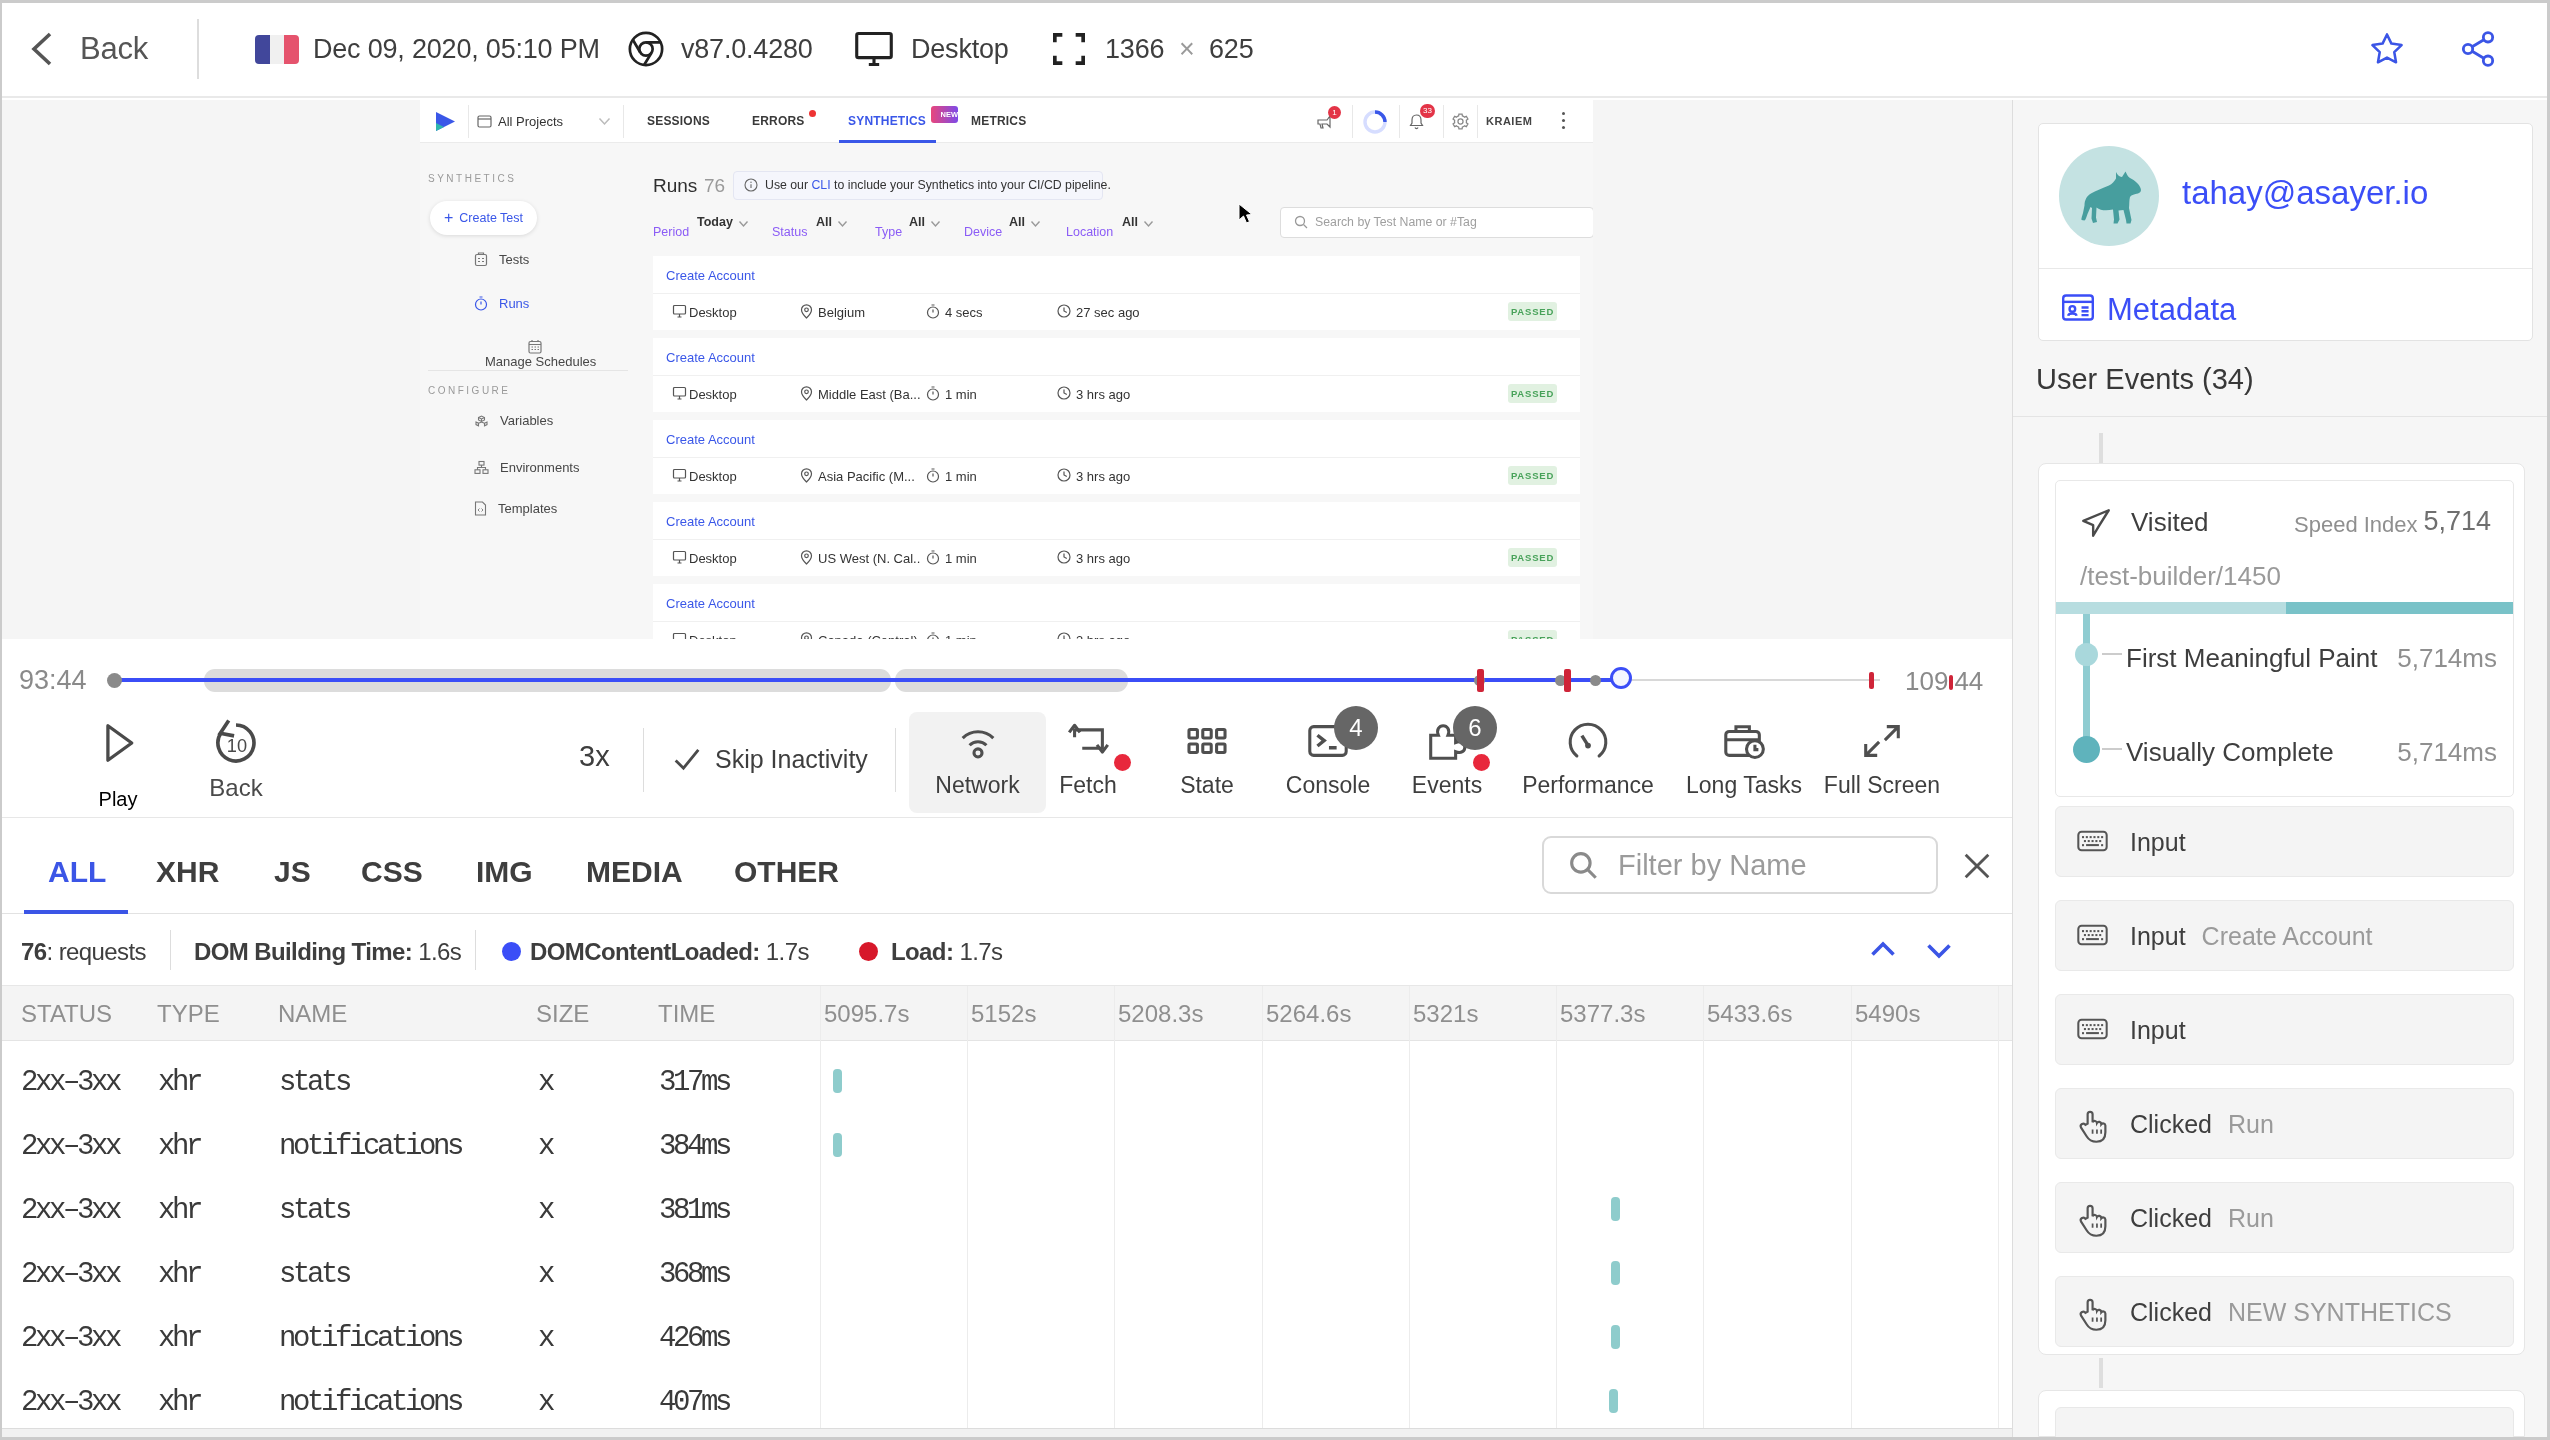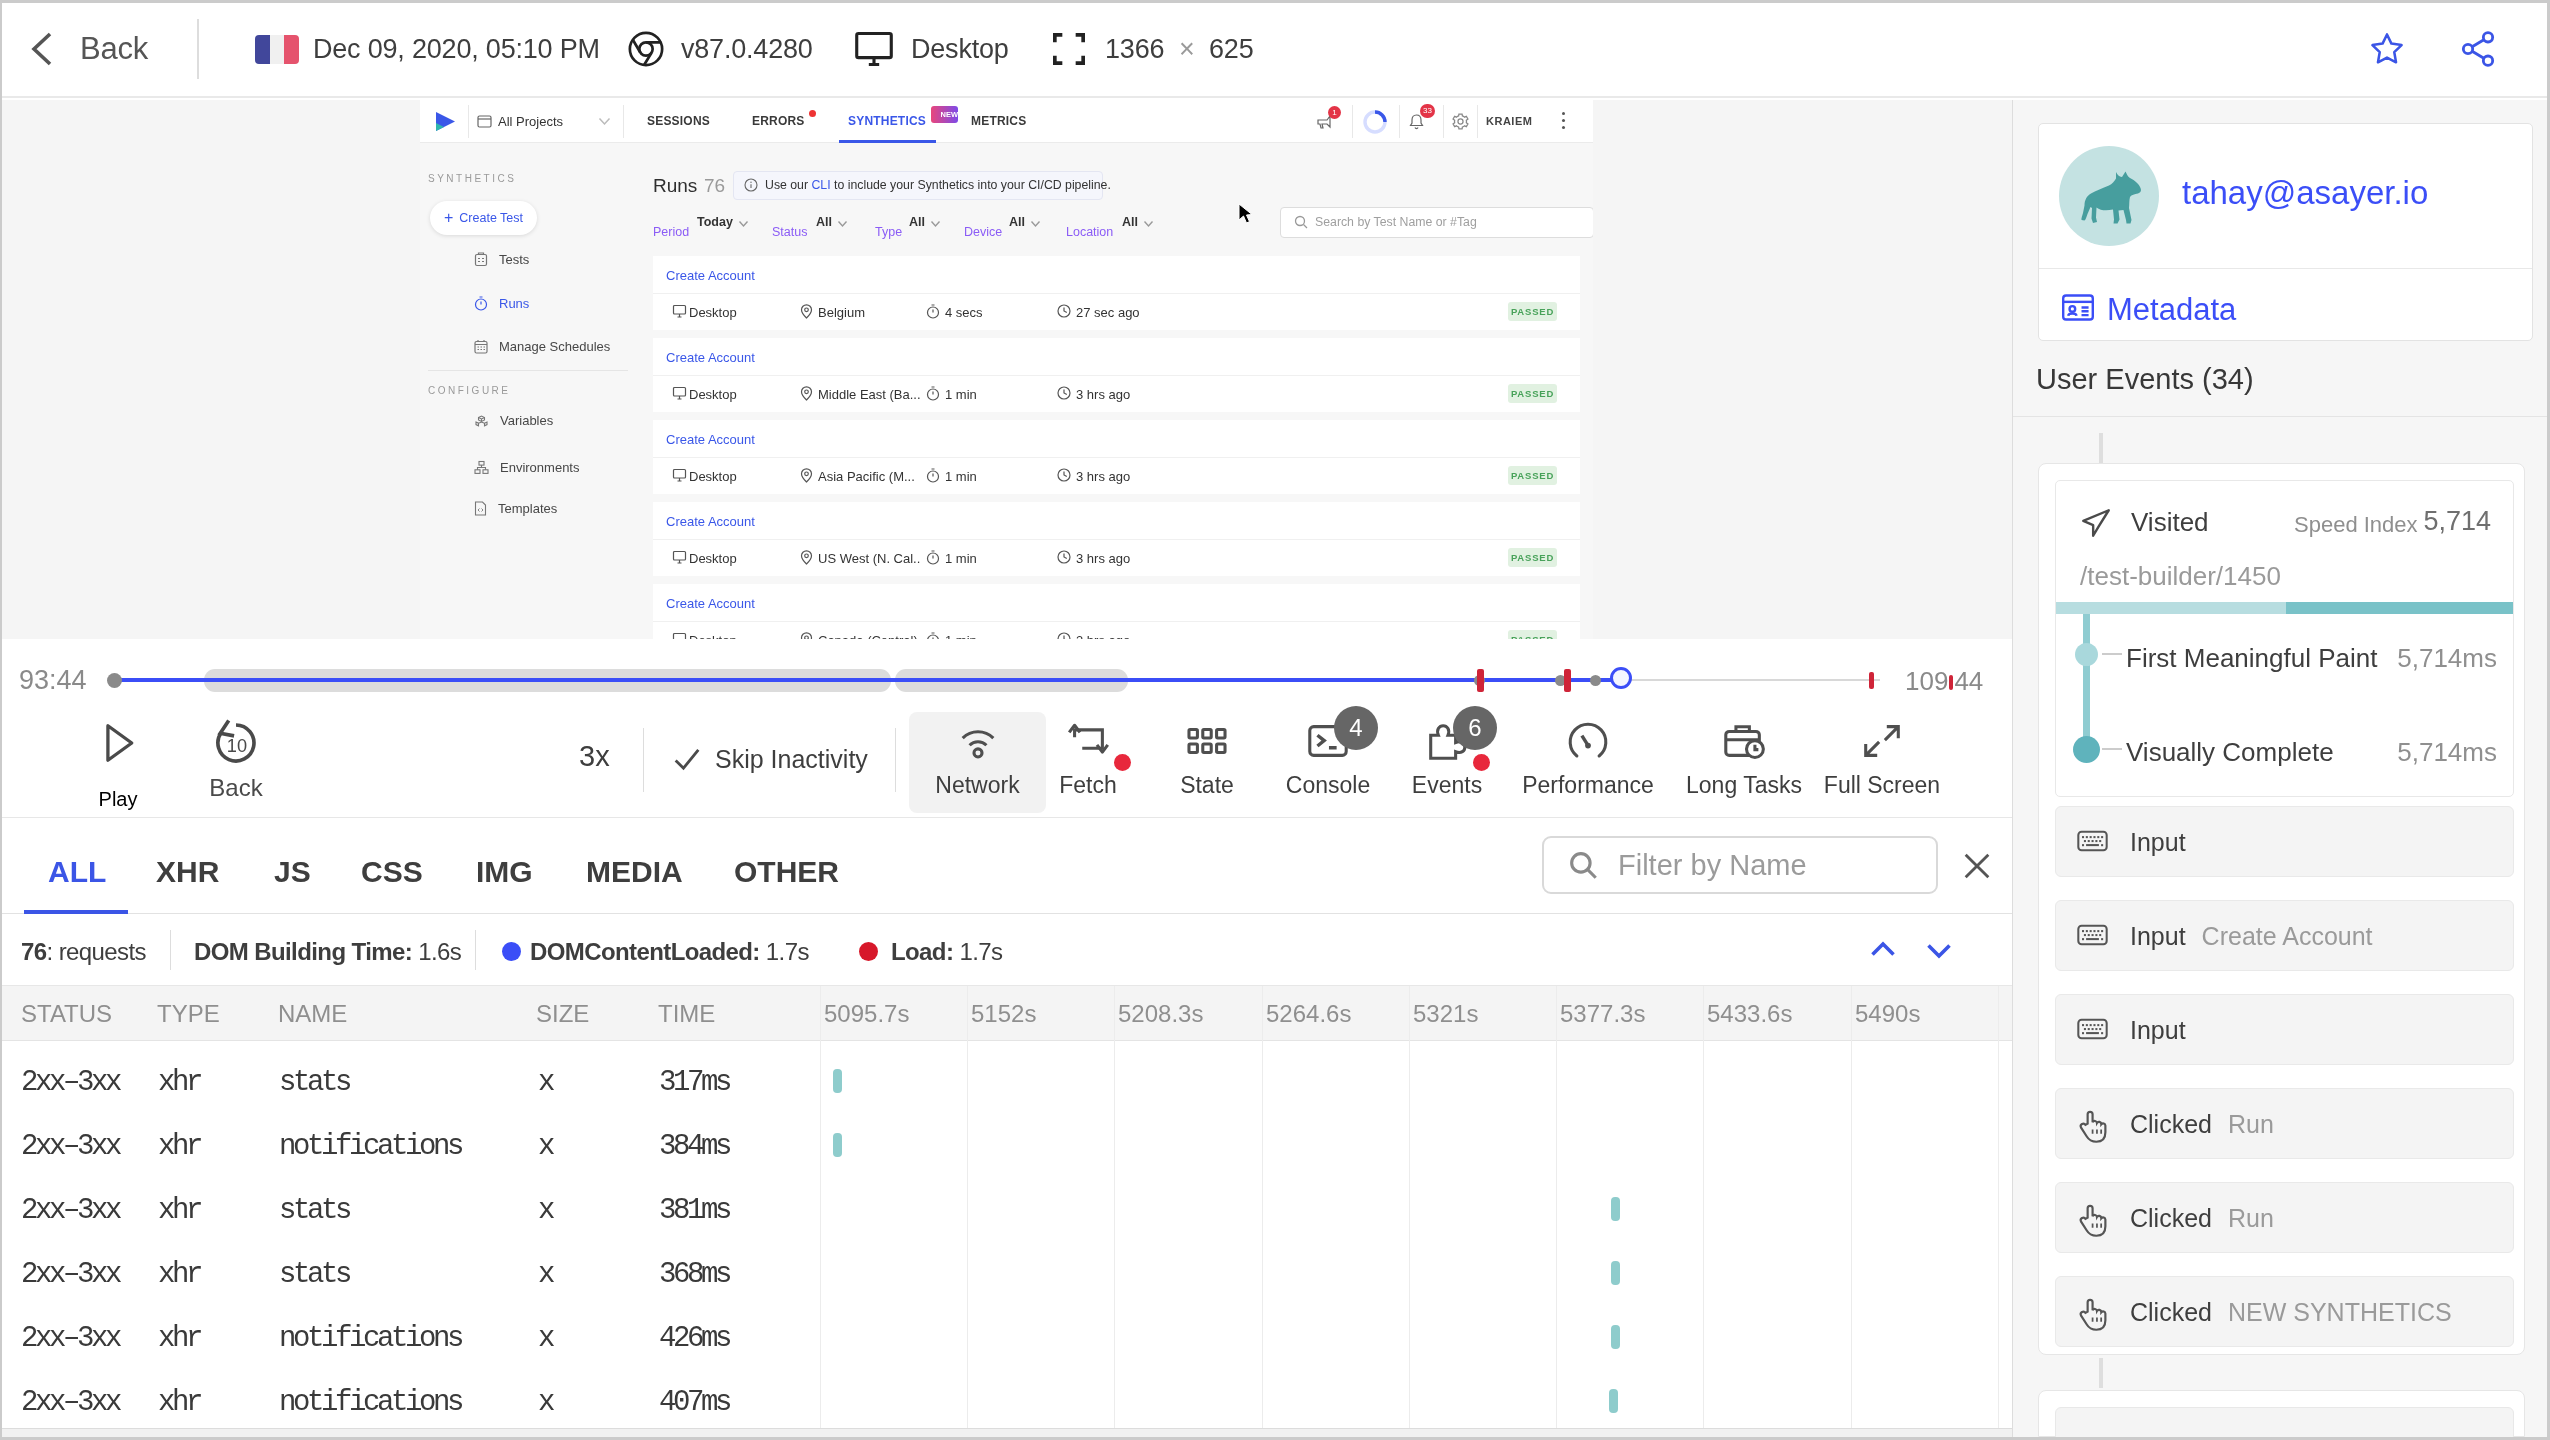--- a/index.html
+++ b/index.html
@@ -171,21 +171,21 @@
       </svg>
       <span>Tests</span>
     </div>
     <div class="abs sbi" style="top:196px; color:#3a57e8;">
       <svg width="14" height="15" viewBox="0 0 14 15" fill="none" stroke="#3a57e8" stroke-width="1.2">
         <circle cx="7" cy="8.5" r="5.5"></circle>
         <path d="M7 5.5 L7 8.5 M5.5 1 L8.5 1"></path>
       </svg>
       <span style="color:#3a57e8;">Runs</span>
     </div>
-    <div class="abs sbi" style="top:239px;">
+    <div class="abs sbi" style="top:239px;flex-direction:column;">
       <svg width="14" height="15" viewBox="0 0 14 15" fill="none" stroke="#777" stroke-width="1.2">
         <rect x="1" y="2.5" width="12" height="11.5" rx="1.5"></rect>
         <path d="M1 5.5 L13 5.5 M4 2.5 L4 1 M10 2.5 L10 1"></path>
         <path d="M3.5 8 L5 8 M6.5 8 L8 8 M9.5 8 L11 8 M3.5 10.5 L5 10.5 M6.5 10.5 L8 10.5 M9.5 10.5 L11 10.5" stroke-width="1"></path>
       </svg>
       <span>Manage Schedules</span>
     </div>
     <div class="abs" style="left:8px; top:270px; width:200px; border-top:1px solid #e5e5e5;"></div>
     <div class="abs" style="left:8px; top:285px; font-size:10px; letter-spacing:2.5px; color:#9a9a9a;">CONFIGURE</div>
     <div class="abs sbi" style="top:313px;">

